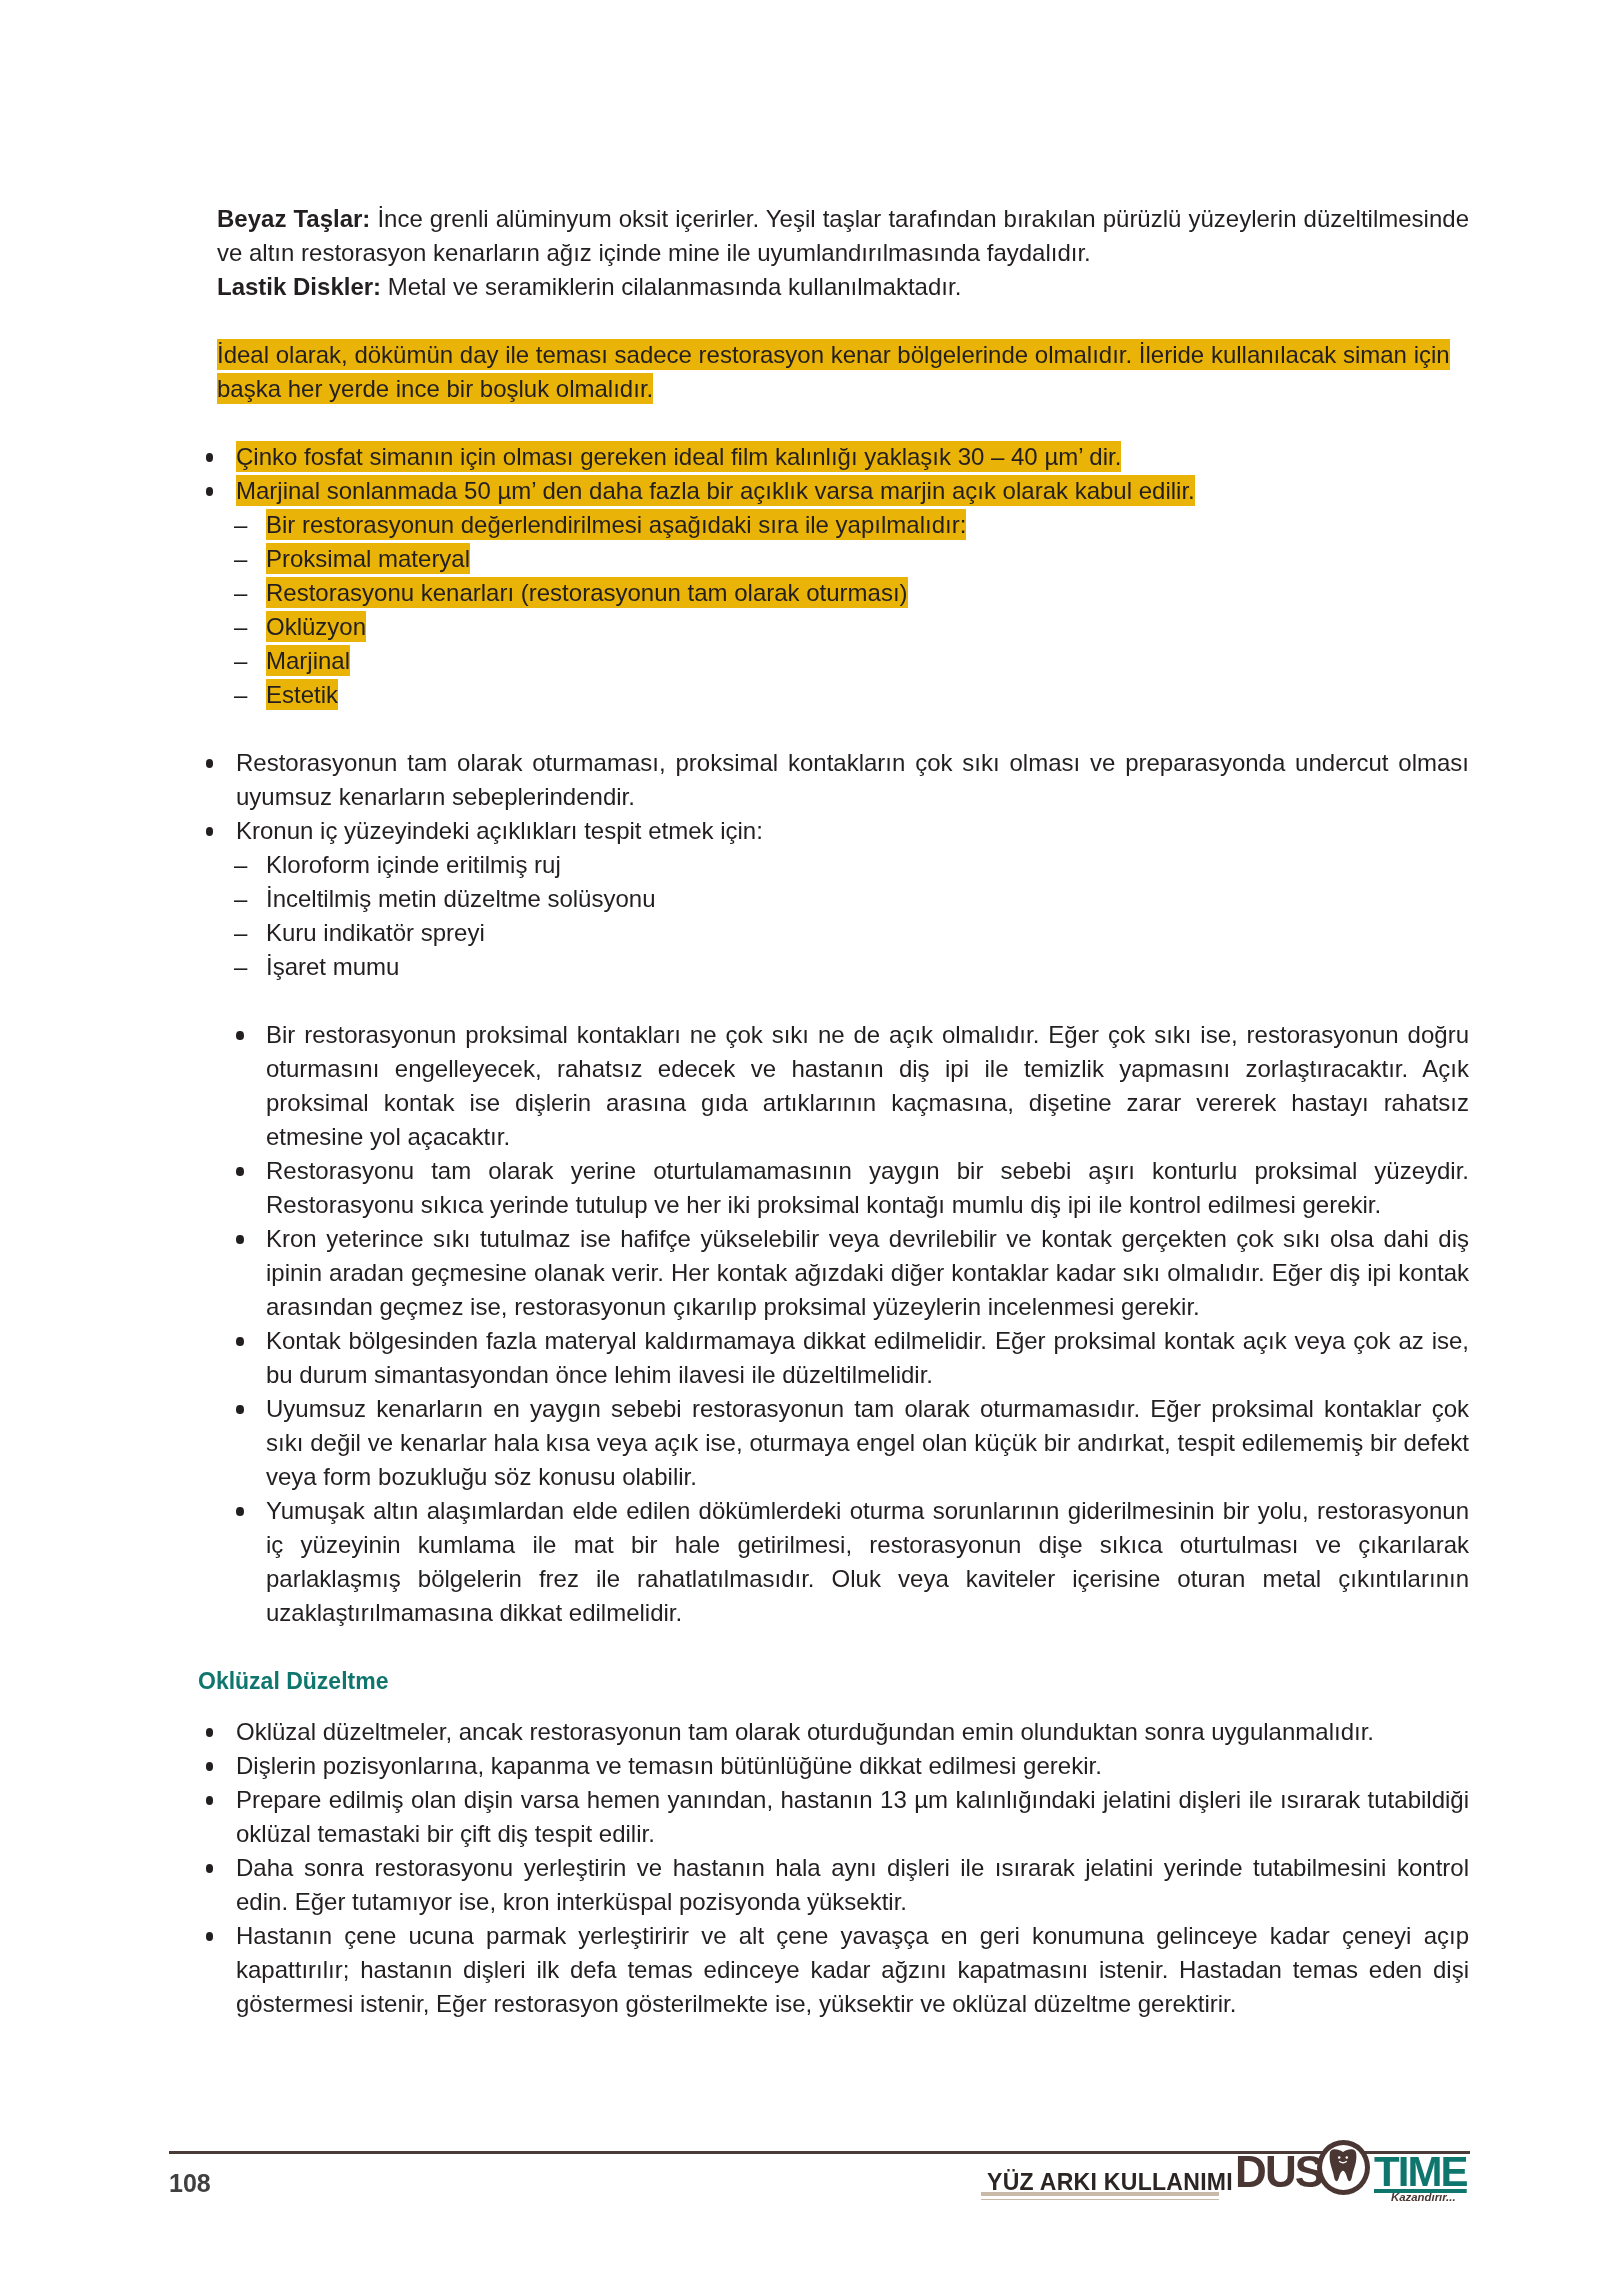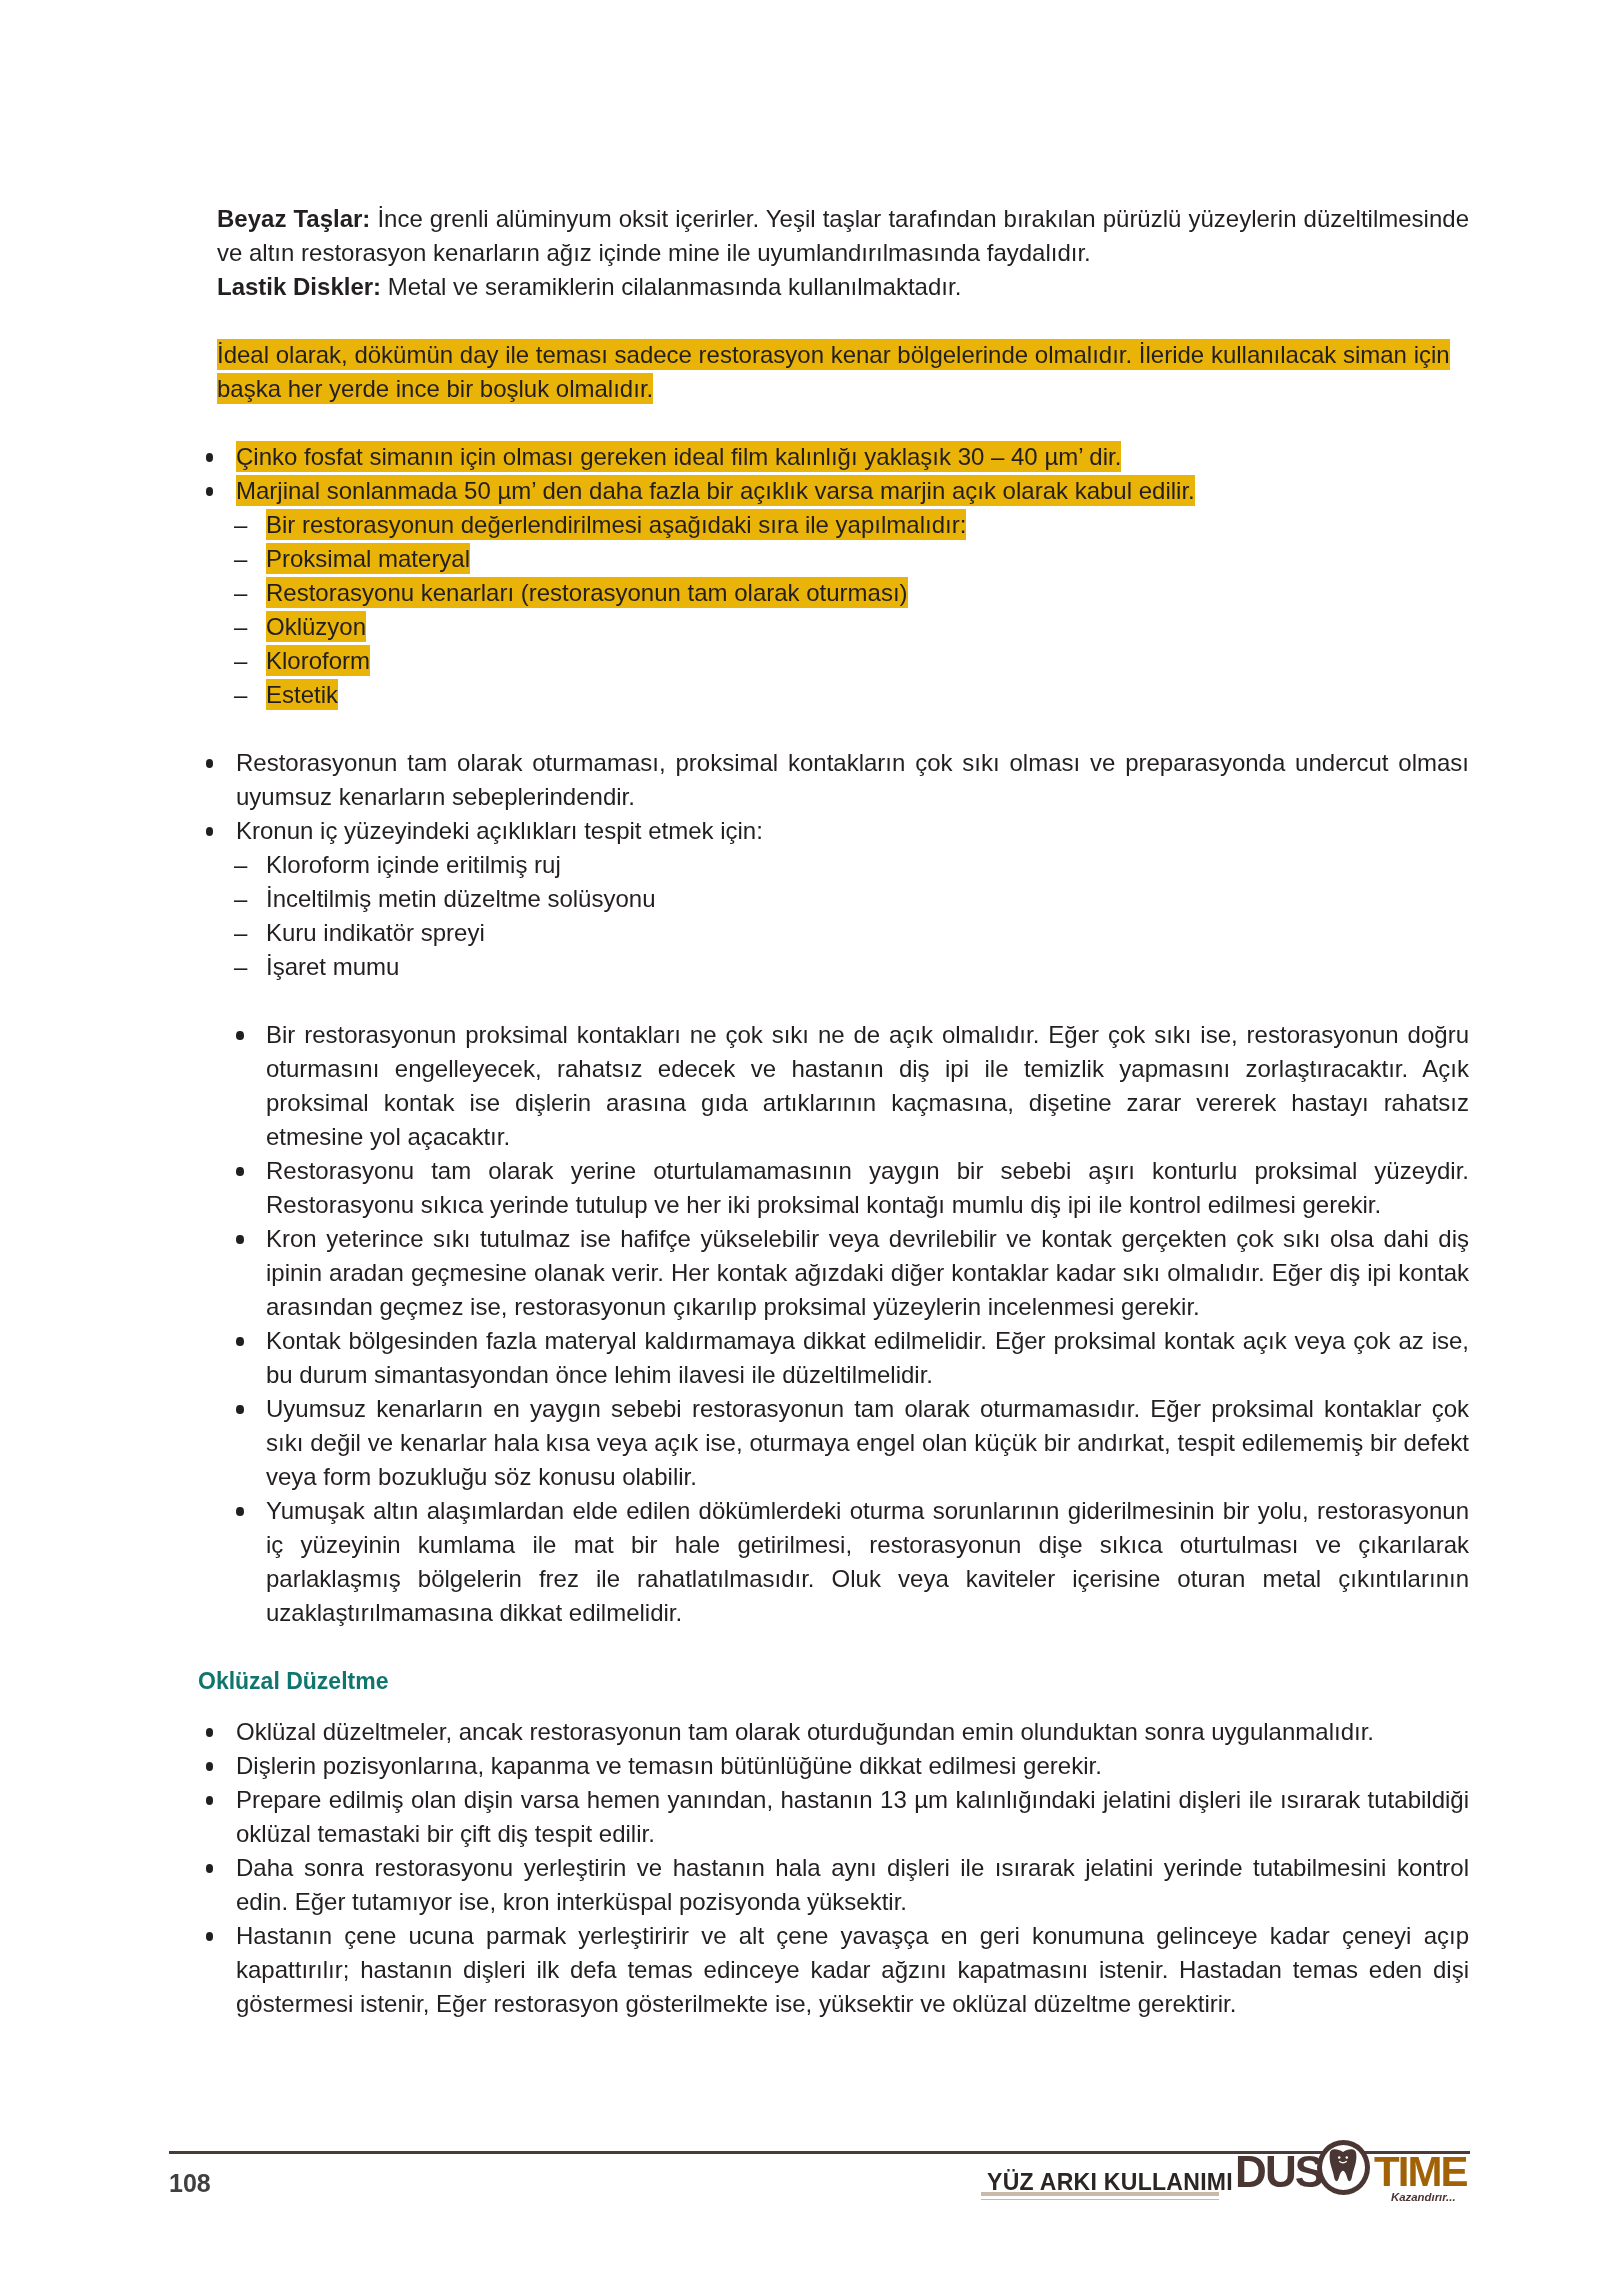--- a/index.html
+++ b/index.html
@@ -57,22 +57,22 @@
   .logo-dus {
     position: absolute; left: 0; top: 9.5px; font-size: 44px; font-weight: bold; color: #4a3633;
     letter-spacing: -1.9px; line-height: 48px;
   }
   .logo-tooth {
     position: absolute; left: 82px; top: 1.9px; width: 53px; height: 55px; border-radius: 50%;
     border: 5.7px solid #4a3633; box-sizing: border-box; background: #fff;
   }
   .logo-tooth svg { position: absolute; left: 3.8px; top: 2.9px; }
   .logo-time {
-    position: absolute; left: 139px; top: 9.5px; font-size: 42px; font-weight: bold; color: #a16207;
-    letter-spacing: -1.9px; line-height: 48px;
+    position: absolute; left: 139px; top: 9.5px; font-size: 42px; font-weight: bold; color: #0f766e;
+    letter-spacing: -1.9px; line-height: 48px; text-decoration: underline;
   }
   .logo-tag {
     position: absolute; left: 156px; top: 53px; font-size: 11.4px; font-style: italic; font-weight: bold; color: #4a3633;
   }
 </style>
 </head>
 <body>
 
 <div class="page">
   <div class="content">
@@ -88,21 +88,21 @@
 
     <ul>
       <li class="bul"><span class="hl">Çinko fosfat simanın için olması gereken ideal film kalınlığı yaklaşık 30 – 40 µm’ dir.</span></li>
       <li class="bul"><span class="hl">Marjinal sonlanmada 50 µm’ den daha fazla bir açıklık varsa marjin açık olarak kabul edilir.</span></li>
     </ul>
     <ul>
       <li class="dash"><span class="dmark">–</span><span class="hl">Bir restorasyonun değerlendirilmesi aşağıdaki sıra ile yapılmalıdır:</span></li>
       <li class="dash"><span class="dmark">–</span><span class="hl">Proksimal materyal</span></li>
       <li class="dash"><span class="dmark">–</span><span class="hl">Restorasyonu kenarları (restorasyonun tam olarak oturması)</span></li>
       <li class="dash"><span class="dmark">–</span><span class="hl">Oklüzyon</span></li>
-      <li class="dash"><span class="dmark">–</span><span class="hl">Kloroform</span></li>
+      <li class="dash"><span class="dmark">–</span><span class="hl">Marjinal</span></li>
       <li class="dash"><span class="dmark">–</span><span class="hl">Estetik</span></li>
     </ul>
 
     <div class="gap-m"></div>
 
     <ul>
       <li class="bul">Restorasyonun tam olarak oturmaması, proksimal kontakların çok sıkı olması ve preparasyonda undercut olması uyumsuz kenarların sebeplerindendir.</li>
       <li class="bul">Kronun iç yüzeyindeki açıklıkları tespit etmek için:</li>
     </ul>
     <ul>

